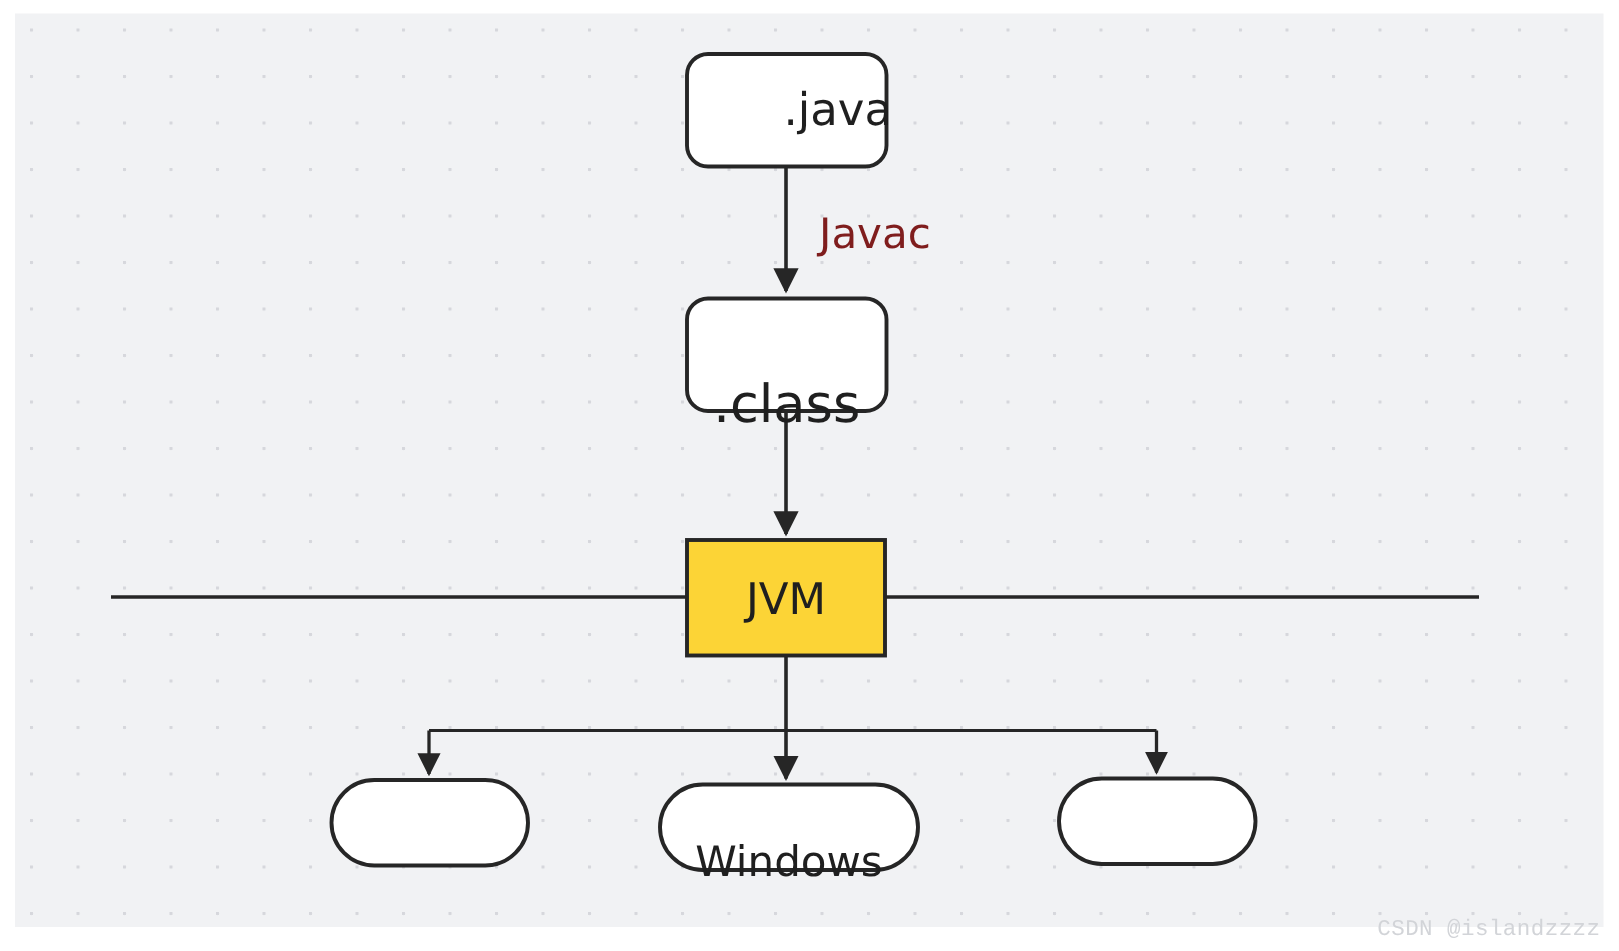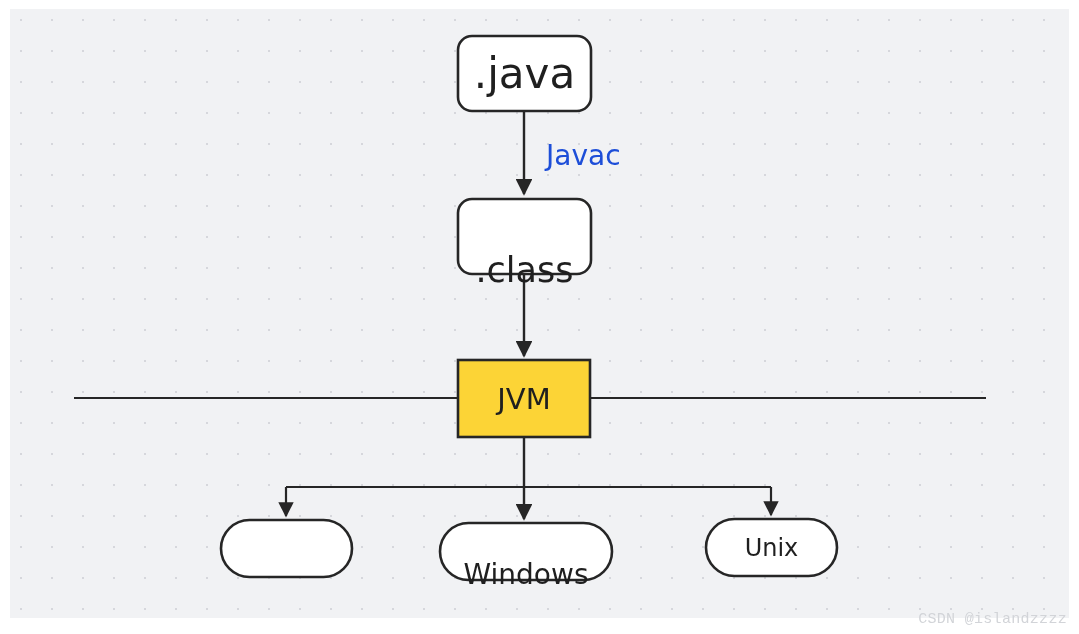--- a/index.html
+++ b/index.html
@@ -44,21 +44,21 @@
     position: absolute;
     display: flex;
     align-items: center;
     justify-content: center;
     color: #1f1f1f;
     white-space: nowrap;
     pointer-events: none;
   }
   .edge-label {
     position: absolute;
-    color: #1d4ed8;
+    color: #7f1d1d;
     white-space: nowrap;
     text-align: center;
   }
   #watermark {
     position: absolute;
     right: 12px;
     bottom: 6px;
     color: #d2d4d8;
     font-size: 15px;
     font-family: Liberation Mono, monospace;
@@ -100,28 +100,27 @@
 
     <rect x="458" y="360" width="132" height="77" rx="0" ry="0" fill="#fcd436" stroke="#262626" stroke-width="2.6"></rect>
 
     <rect x="221" y="520" width="131" height="57" rx="28.5" ry="28.5" fill="#ffffff" stroke="#262626" stroke-width="2.6"></rect>
 
     <rect x="440" y="523" width="172" height="57" rx="28.5" ry="28.5" fill="#ffffff" stroke="#262626" stroke-width="2.6"></rect>
 
     <rect x="706" y="519" width="131" height="57" rx="28.5" ry="28.5" fill="#ffffff" stroke="#262626" stroke-width="2.6"></rect>
   </svg>
 
-  <div class="node-label" style="left:458px; top:36px; width:133px; height:75px; font-size:42px;">.java</div>
+  <div class="node-label" style="left:458px; top:36px; width:133px; height:75px; font-size:30px;padding-left:34px;">.java</div>
 
   <div class="node-label" style="left:458px; top:194px; width:133px; height:69px; font-size:35px;margin-top:41px;">.class</div>
 
   <div class="node-label" style="left:458px; top:360px; width:132px; height:77px; font-size:29px;border-radius:18px;">JVM</div>
 
 
   <div class="node-label" style="left:440px; top:540px; width:172px; height:68px; font-size:28px;">Windows</div>
 
-  <div class="node-label" style="left:706px; top:519px; width:131px; height:57px; font-size:24px;">Unix</div>
 
   <div class="edge-label" style="left:546px; top:139px; font-size:28px;">Javac</div>
 
   <div id="watermark">CSDN @islandzzzz</div>
 
 </div>
 
 </body></html>

